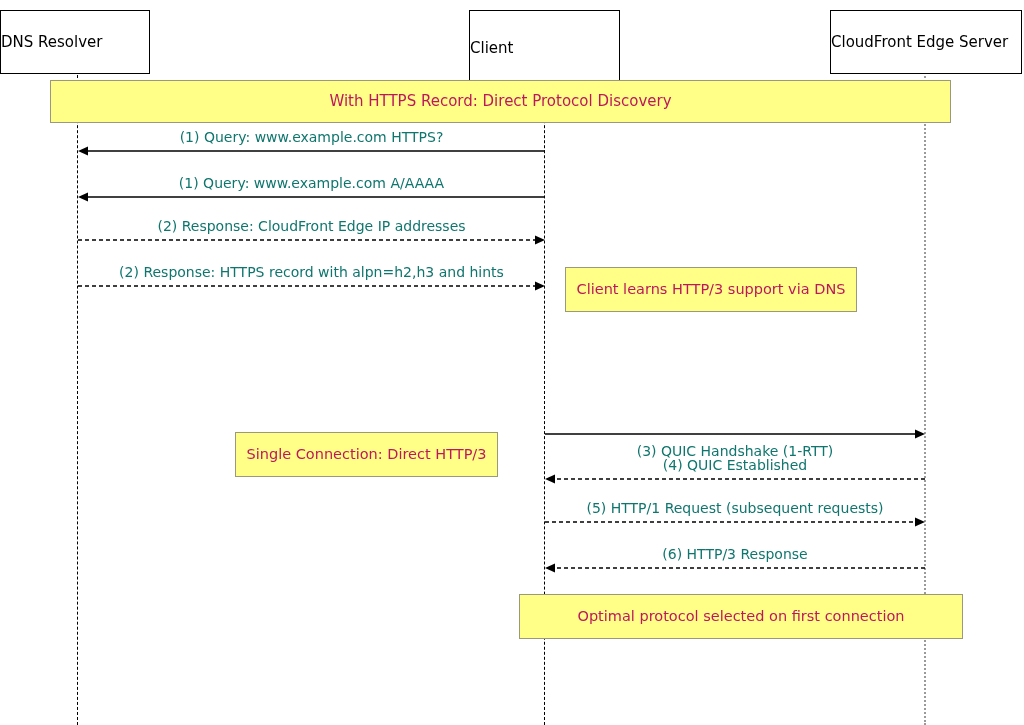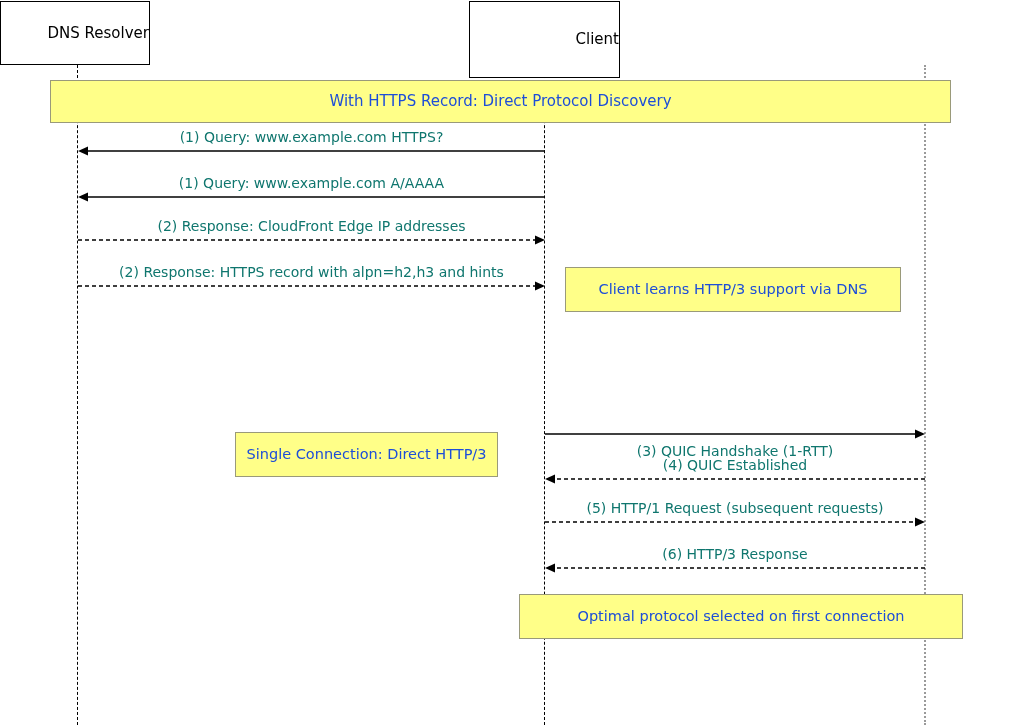--- a/index.html
+++ b/index.html
@@ -22,22 +22,23 @@
   }
 
   
   .participant-box {
     position: absolute;
     box-sizing: border-box;
     border: 1.4px solid #000000;
     background: #ffffff;
     display: flex;
     align-items: center;
-    justify-content: flex-end;
+    justify-content: flex-start;
     z-index: 5;
+    margin-top: 9px;
   }
   .participant-label {
     font-size: 15px;
     line-height: 1;
     color: #000000;
     white-space: nowrap;
   }
 
   
   .lifeline {
@@ -57,21 +58,21 @@
     background: #ffff88;
     border: 1.2px solid #9a9a7a;
     display: flex;
     align-items: center;
     justify-content: center;
     z-index: 6;
   }
   .note-text {
     font-size: 14.5px;
     line-height: 1;
-    color: #1d4ed8;
+    color: #be185d;
     white-space: nowrap;
   }
   .note-box.banner .note-text { font-size: 15px; }
   .message-label {
     position: absolute;
     font-size: 14px;
     line-height: 1;
     color: #0f766e;
     white-space: nowrap;
     transform: translate(-50%, -100%);
@@ -88,20 +89,23 @@
 
 <div id="diagram-root">
     <div class="lifeline dark" style="left: 77px; top: 65px; height: 660px;"></div>
     <div class="lifeline dark" style="left: 544px; top: 65px; height: 660px;"></div>
     <div class="lifeline light" style="left: 924px; top: 65px; height: 660px;"></div>
     <div class="participant-box" style="left: 0px; top: 1px; width: 150px; height: 64px;">
       <span class="participant-label">DNS Resolver</span>
     </div>
     <div class="participant-box" style="left: 469px; top: 1px; width: 151px; height: 77px;">
       <span class="participant-label">Client</span>
+    </div>
+    <div class="participant-box" style="left: 830px; top: 1px; width: 192px; height: 64px;">
+      <span class="participant-label">CloudFront Edge Server</span>
     </div>
     <div class="note-box banner" style="left: 50px; top: 80px; width: 901px; height: 43px;">
       <span class="note-text">With HTTPS Record: Direct Protocol Discovery</span>
     </div>
     <svg class="arrow-svg" width="467" height="16" style="left: 78px; top: 143px;">
       <line x1="467" y1="8" x2="7" y2="8" stroke="#000000" stroke-width="1.5"></line>
       <polygon points="0,8 10,3.6 10,12.4" fill="#000000"></polygon>
     </svg>
     <div class="message-label" style="left: 311.5px; top: 144px;">(1) Query: www.example.com HTTPS?</div>
     <svg class="arrow-svg" width="467" height="16" style="left: 78px; top: 189px;">
@@ -132,21 +136,21 @@
     <svg class="arrow-svg" width="380" height="16" style="left: 545px; top: 514px;">
       <line x1="0" y1="8" x2="373" y2="8" stroke="#000000" stroke-width="1.3" stroke-dasharray="4,3"></line>
       <polygon points="380,8 370,3.6 370,12.4" fill="#000000"></polygon>
     </svg>
     <div class="message-label" style="left: 735px; top: 515px;">(5) HTTP/1 Request (subsequent requests)</div>
     <svg class="arrow-svg" width="380" height="16" style="left: 545px; top: 560px;">
       <line x1="380" y1="8" x2="7" y2="8" stroke="#000000" stroke-width="1.3" stroke-dasharray="4,3"></line>
       <polygon points="0,8 10,3.6 10,12.4" fill="#000000"></polygon>
     </svg>
     <div class="message-label" style="left: 735px; top: 561px;">(6) HTTP/3 Response</div>
-    <div class="note-box" style="left: 565px; top: 267px; width: 336px; height: 45px;">
+    <div class="note-box" style="left: 565px; top: 267px; width: 292px; height: 45px;">
       <span class="note-text">Client learns HTTP/3 support via DNS</span>
     </div>
     <div class="note-box" style="left: 235px; top: 432px; width: 263px; height: 45px;">
       <span class="note-text">Single Connection: Direct HTTP/3</span>
     </div>
     <div class="note-box" style="left: 519px; top: 594px; width: 444px; height: 45px;">
       <span class="note-text">Optimal protocol selected on first connection</span>
     </div>
   </div>
 

